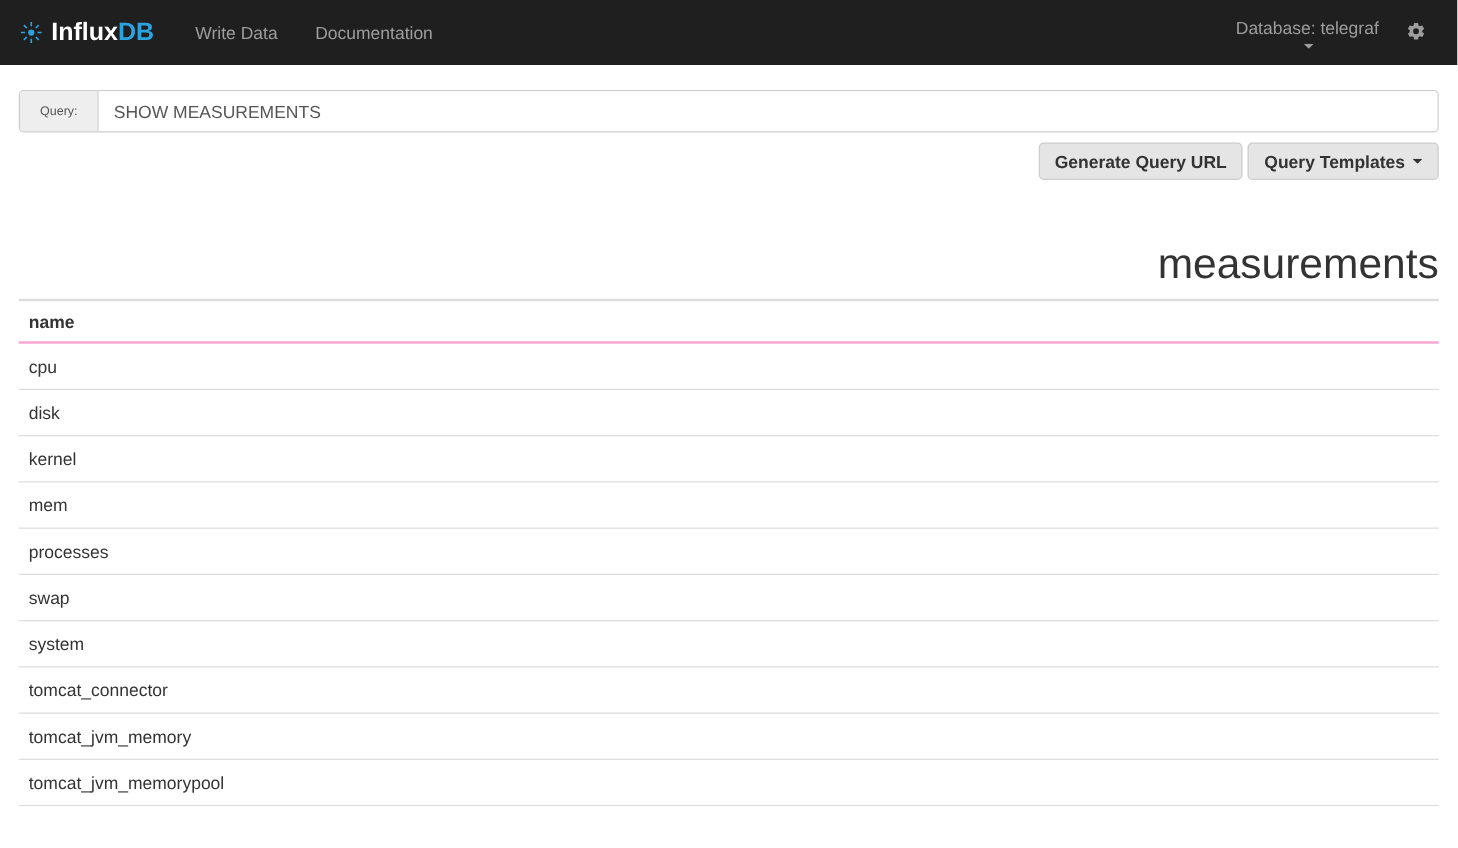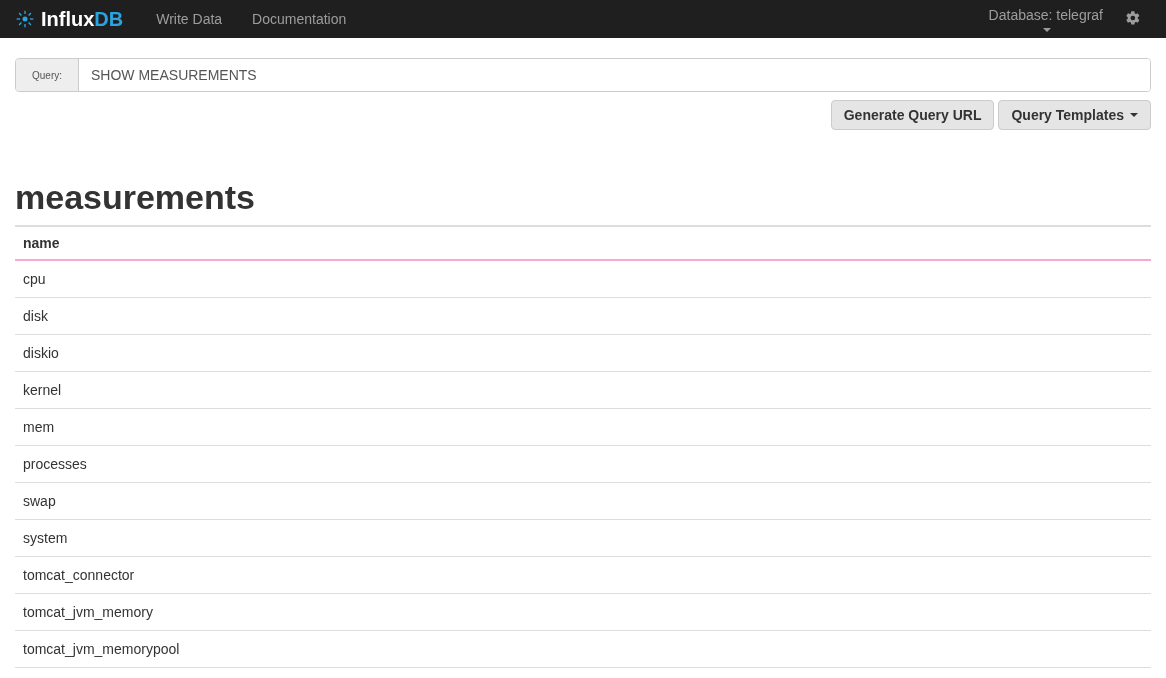--- a/index.html
+++ b/index.html
@@ -7,21 +7,21 @@
       font-family: "Helvetica Neue", Helvetica, Arial, sans-serif;
       font-size: 14px;
       color: #333;
       background: #fff;
       width: 1166px;
     }
 
     
     .navbar {
       background: #1f1f1f;
-      height: 38px;
+      height: 52px;
       display: flex;
       align-items: center;
       padding: 0 15px;
       color: #9d9d9d;
     }
     .navbar-brand {
       display: flex;
       align-items: center;
       gap: 6px;
       font-weight: 400;
@@ -116,24 +116,25 @@
       display: inline-flex;
       align-items: center;
       gap: 4px;
       font-weight: bold;
     }
     .btn .caret { border-top-color: #333; }
 
     
     .results-heading {
       font-size: 34px;
-      font-weight: 700;
+      font-weight: 400;
       margin-top: 48px;
       margin-bottom: 8px;
       color: #333;
+      text-align: right;
     }
     .results-table {
       width: 100%;
       border-collapse: collapse;
       border-top: 2px solid #ddd;
     }
     .results-table th {
       text-align: left;
       font-weight: 700;
       padding: 8px;
@@ -217,23 +218,20 @@
       </tr>
     </thead>
     <tbody id="results-body">
         <tr>
           <td>cpu</td>
         </tr>
         <tr>
           <td>disk</td>
         </tr>
         <tr>
-          <td>diskio</td>
-        </tr>
-        <tr>
           <td>kernel</td>
         </tr>
         <tr>
           <td>mem</td>
         </tr>
         <tr>
           <td>processes</td>
         </tr>
         <tr>
           <td>swap</td>

